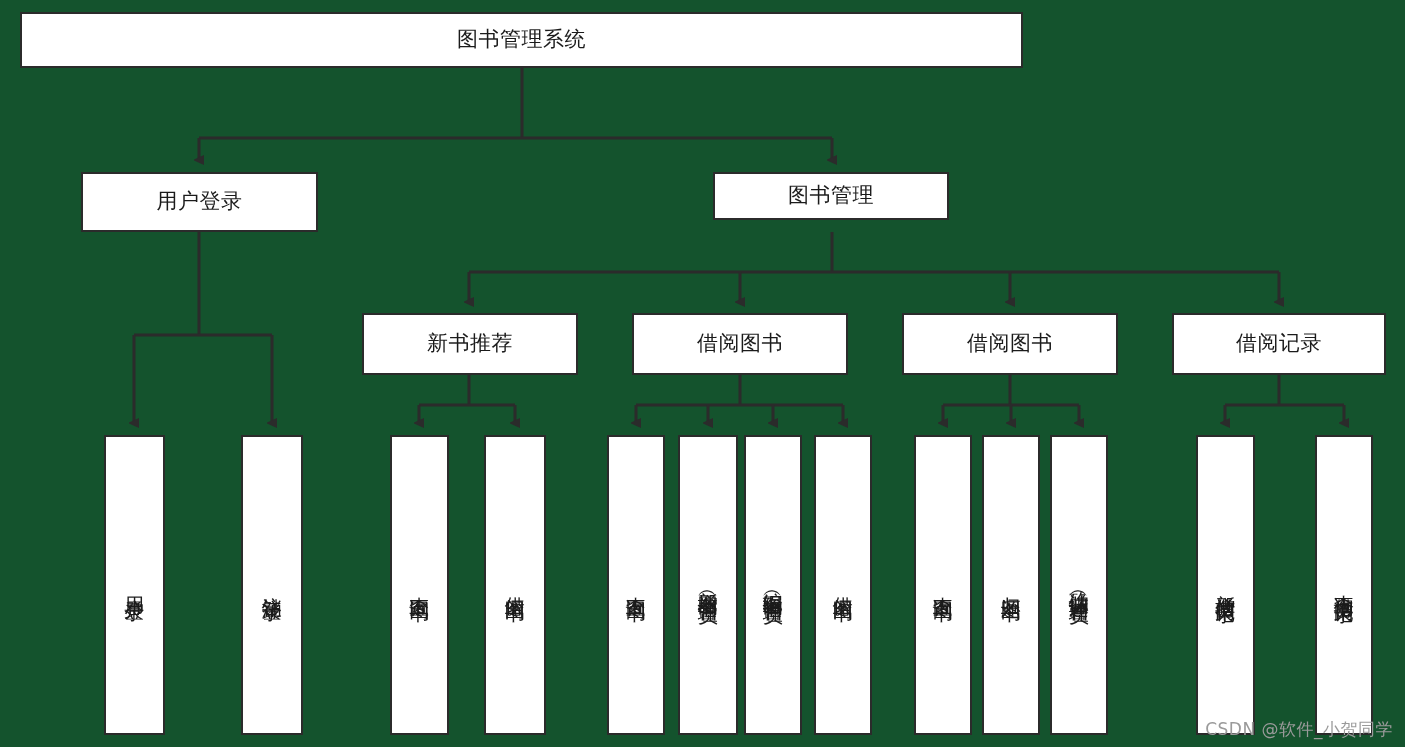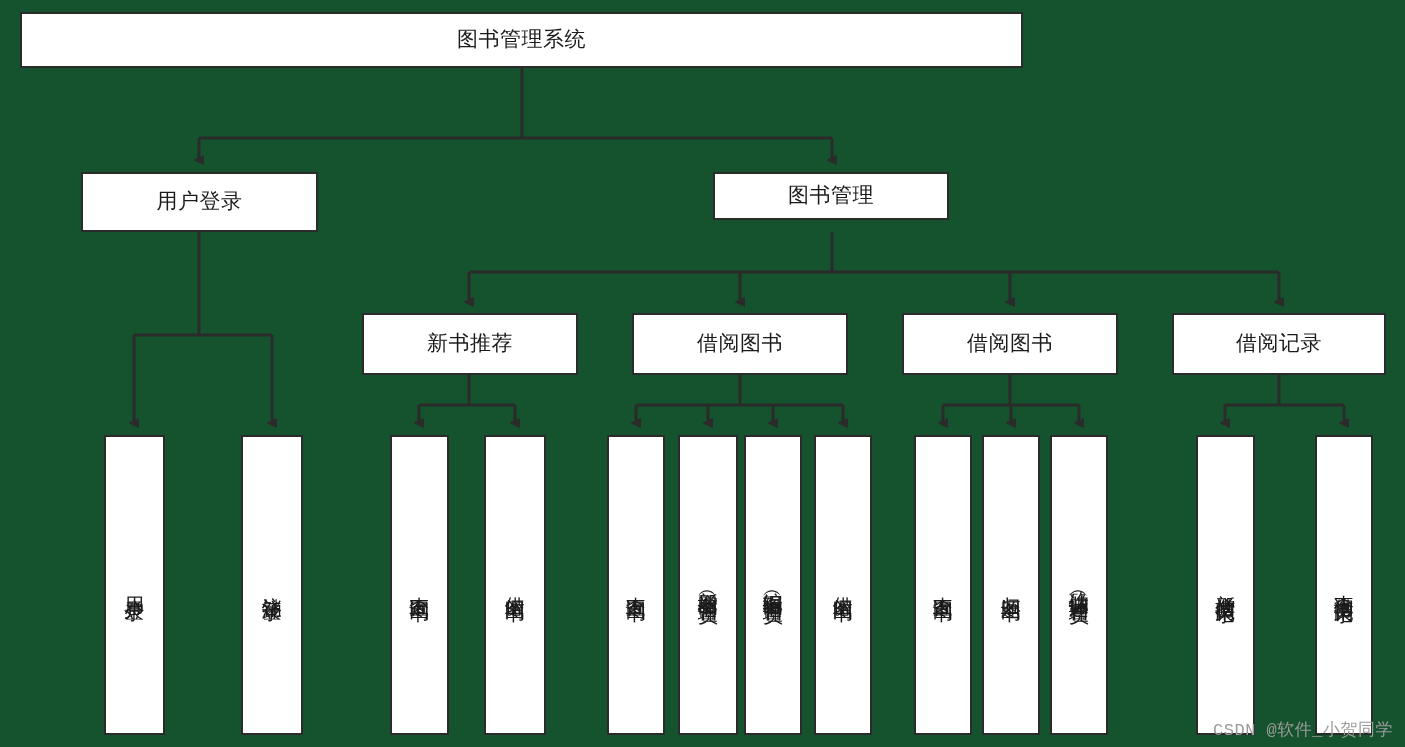--- a/index.html
+++ b/index.html
@@ -61,21 +61,20 @@
     pointer-events: none;
   }
   .watermark {
     position: absolute;
     right: 12px;
     bottom: 6px;
     font-size: 17px;
     color: #9a9a9a;
     letter-spacing: 0.5px;
     white-space: nowrap;
-    font-family: Liberation Mono, monospace;
   }
 </style>
 </head>
 <body>
 
 <div id="canvas">
 
   <svg class="edge-layer" viewBox="0 0 1405 747" width="1405" height="747">
     <defs>
       <marker id="arrow" markerWidth="10" markerHeight="10" refX="5" refY="5" orient="auto" markerUnits="userSpaceOnUse">

